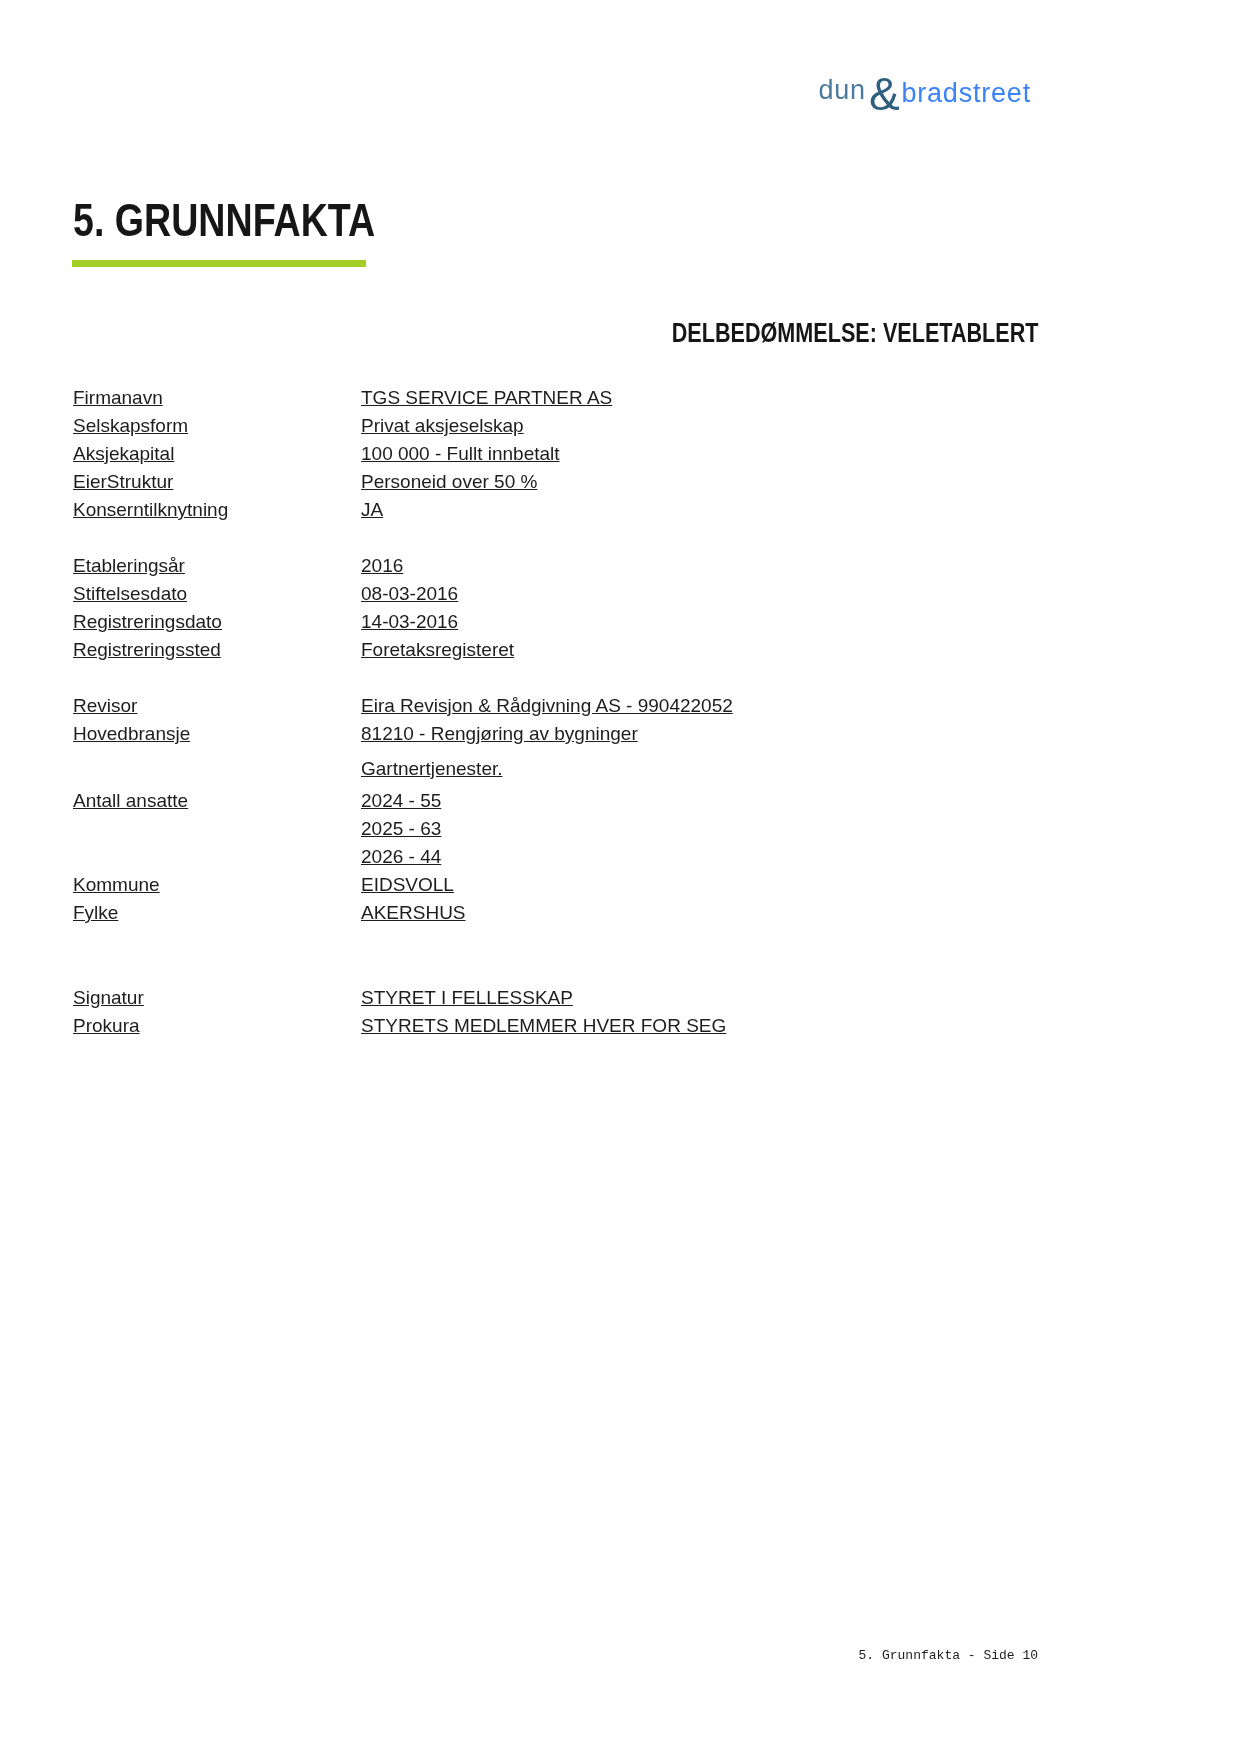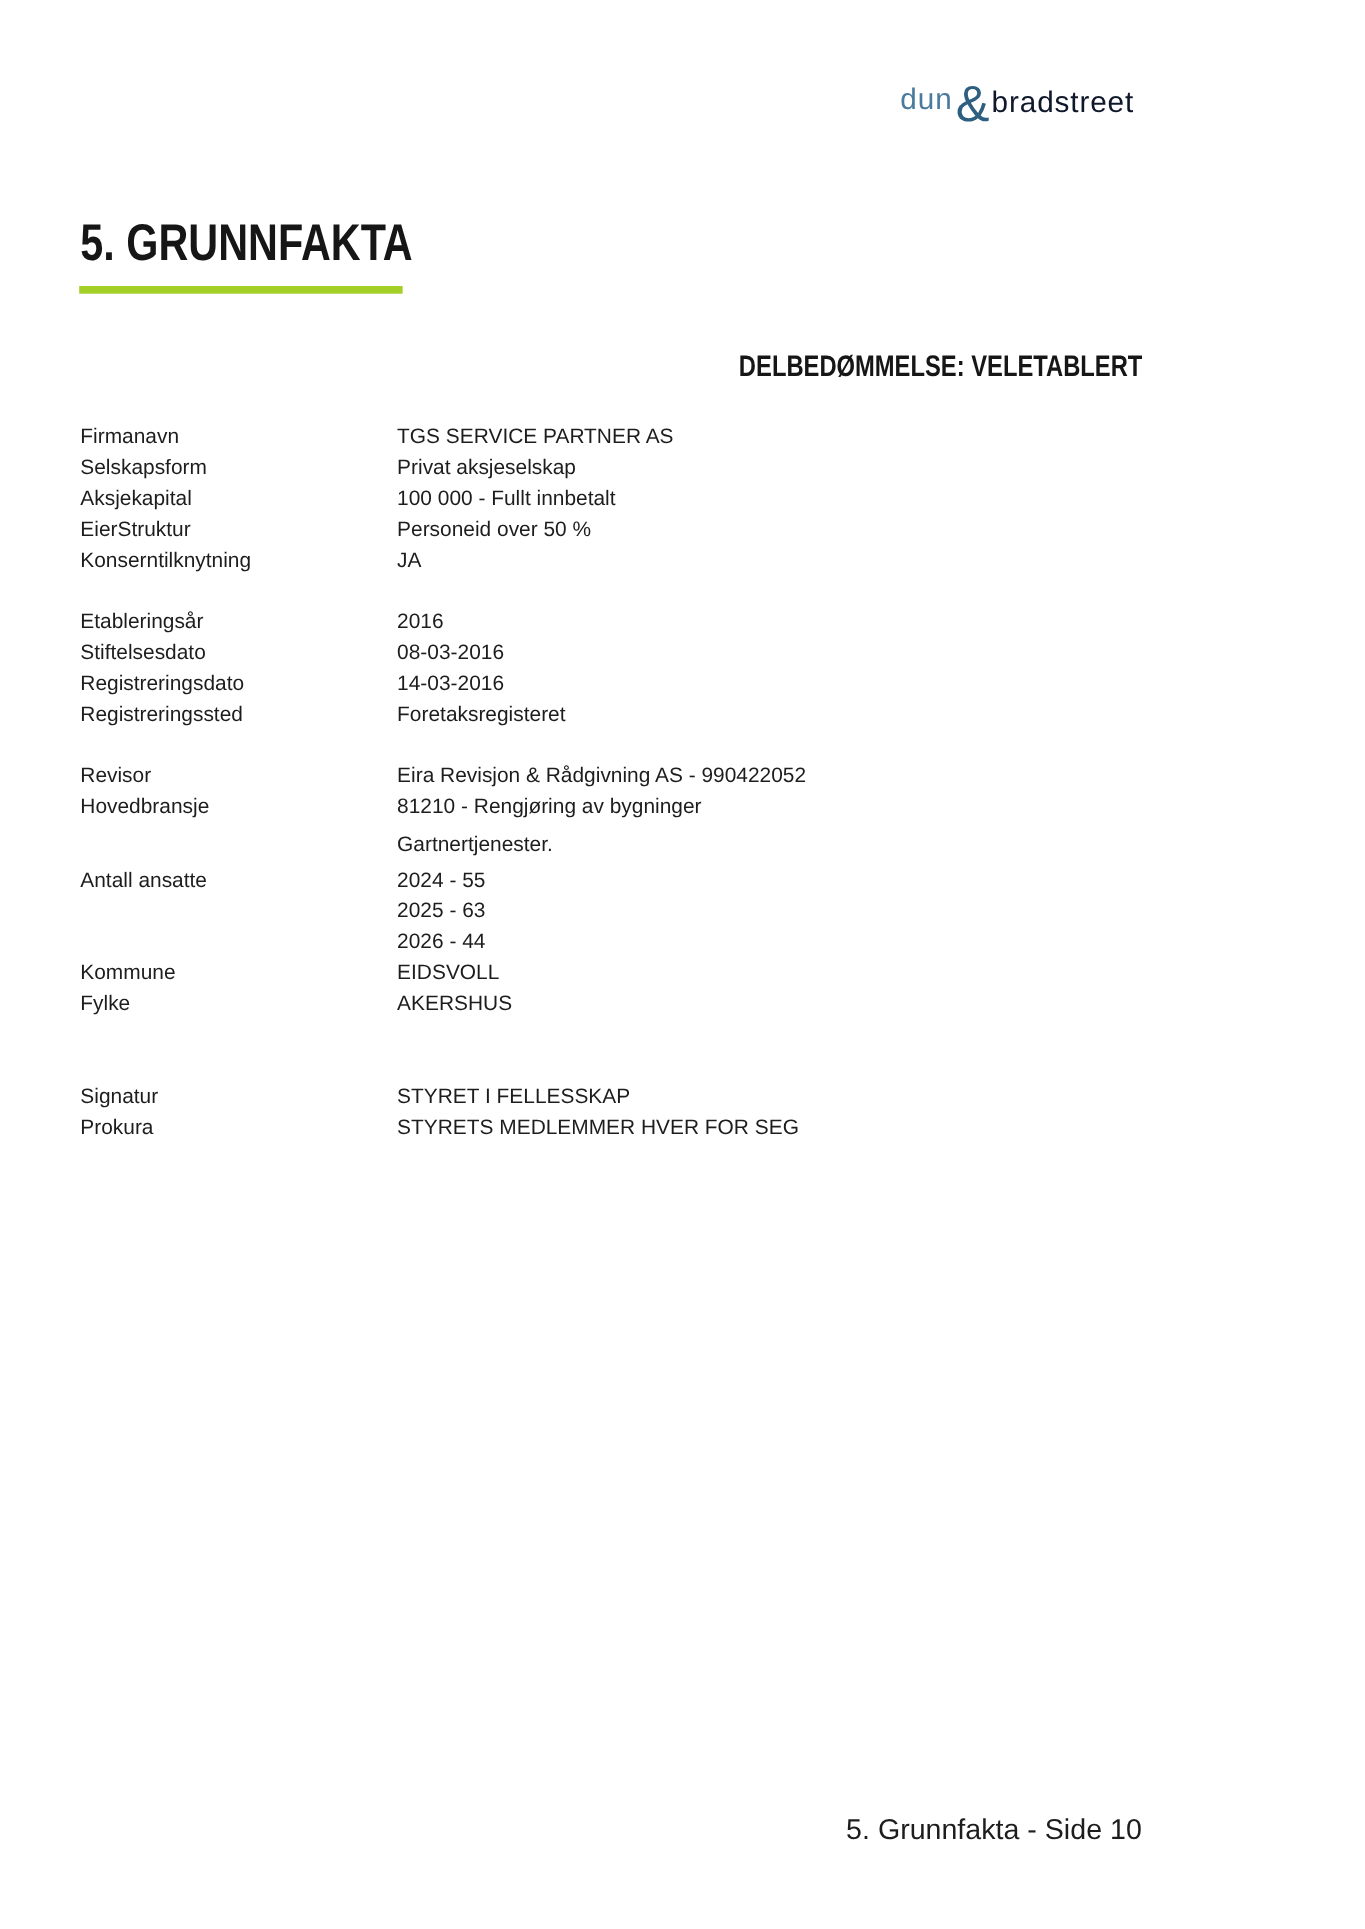--- a/index.html
+++ b/index.html
@@ -80,47 +80,48 @@
   .facts {
     position: absolute;
     left: 73px;
     top: 384px;
     width: 995px;
     font-size: 19px;
     line-height: 28px;
   }
   .facts-group + .facts-group { margin-top: 28px; }
   .facts-group:last-child     { margin-top: 57px; }
-  .fact-row { display: flex; align-items: flex-start; }
+  .fact-row { display: flex; align-items: flex-start; text-decoration: underline; }
   .fact-row .fact-label {
     width: 250px;
     flex: 0 0 250px;
   }
   .fact-row .fact-value { flex: 1 1 auto; margin-left: 38px; }
   .fact-row.paragraph { margin: 7px 0 4px 0; }
 
   
   .page-footer {
     position: absolute;
     right: 178px;
     top: 1648px;
-    font-size: 26px;
+    font-size: 13px;
     color: #1d1d1d;
     white-space: nowrap;
+    font-family: Liberation Mono, monospace;
   }
 </style>
 </head>
 <body>
 
 <div class="page">
 
   <div class="logo">
     <span class="word-dun" style="color: rgb(74, 122, 157);">dun</span>
     <span class="amp" style="color: rgb(46, 95, 128);">&amp;</span>
-    <span class="word-brad" style="color: #0f172a;">bradstreet</span>
+    <span class="word-brad" style="color: #3b82f6;">bradstreet</span>
   </div>
 
   <h1 class="page-title">5. GRUNNFAKTA</h1>
   <div class="accent-rule" style="background: rgb(163, 207, 39);"></div>
 
   <h2 class="sub-rating">DELBEDØMMELSE: VELETABLERT</h2>
 
   <div class="facts">
       <div class="facts-group">
         <div class="fact-row">

